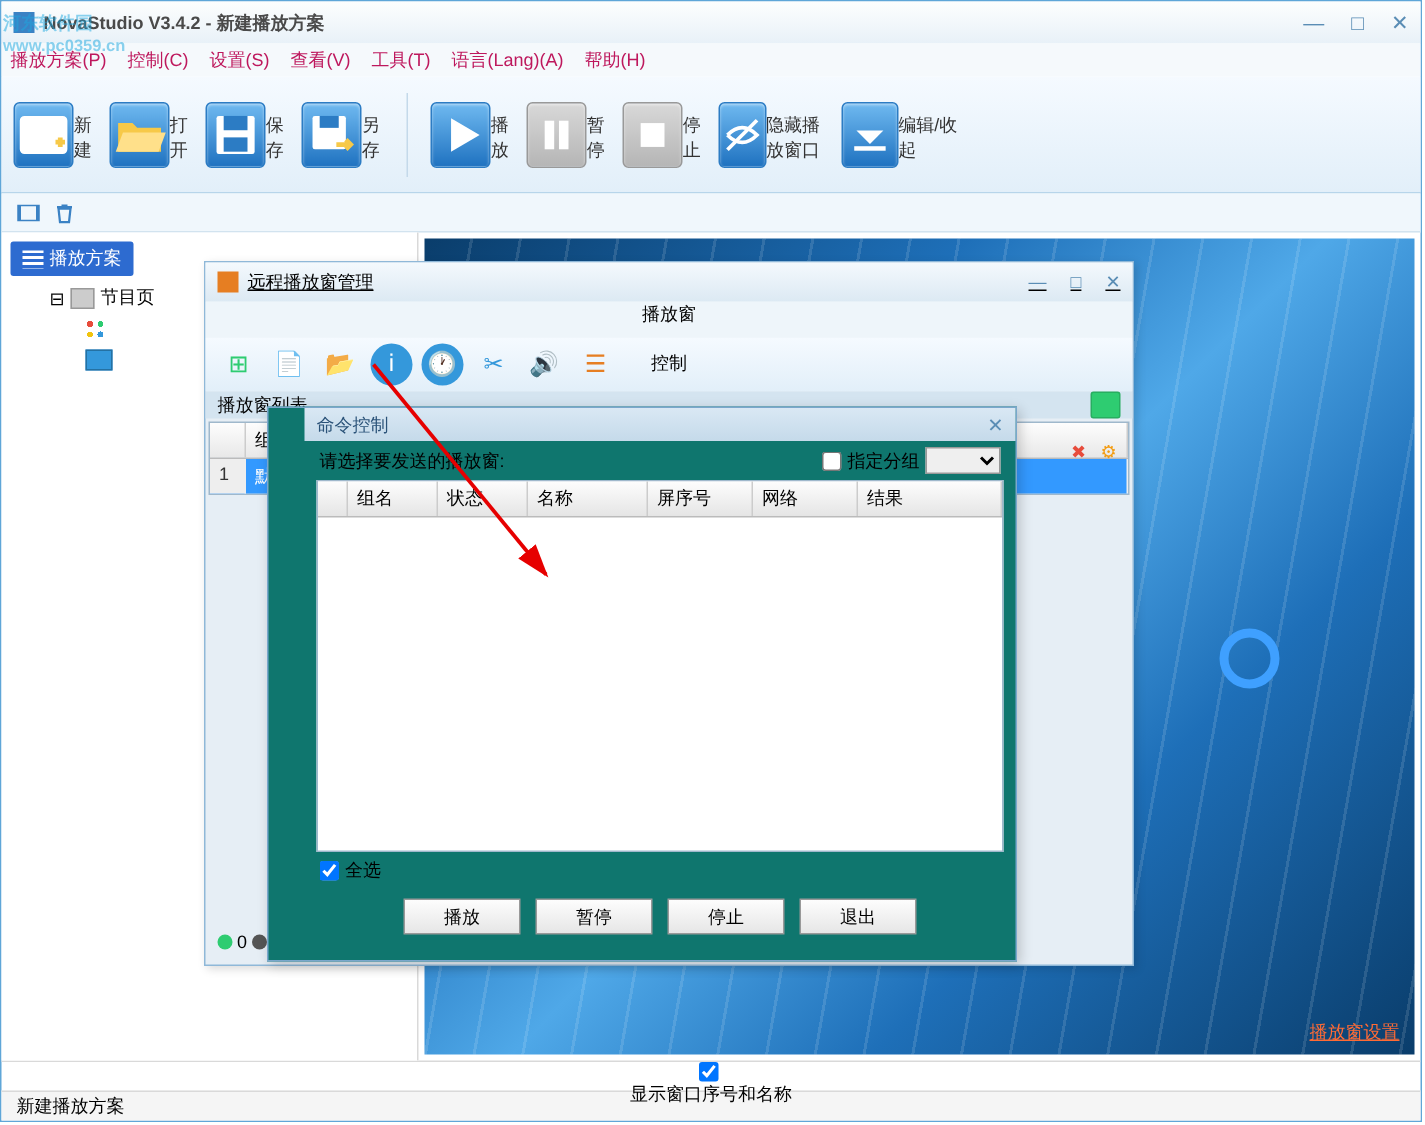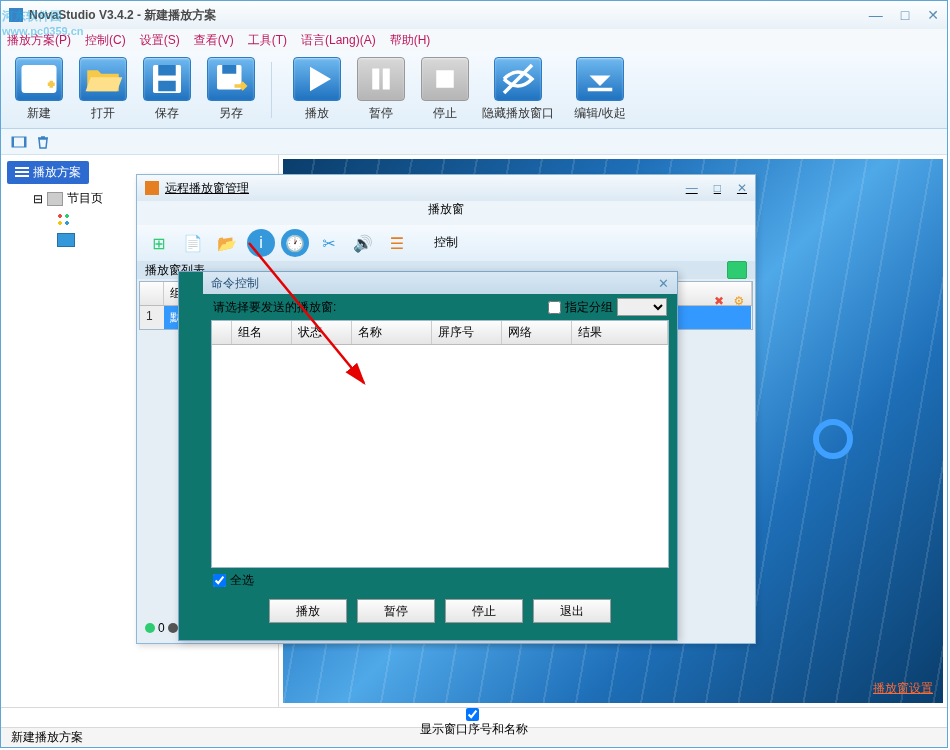--- a/index.html
+++ b/index.html
@@ -10,21 +10,21 @@
 .titlebar { height: 28px; display: flex; align-items: center; padding: 0 8px; background: linear-gradient(#fdfefe, #e8f1f8); }
 .titlebar .app-icon { width: 14px; height: 14px; margin-right: 6px; background: #3b82c4; }
 .titlebar .title { color: #4a4a4a; flex: 1; font-weight: bold; }
 .win-controls { display: flex; gap: 18px; }
 .win-controls span { color: #5a8db5; cursor: pointer; font-size: 14px; }
 
 .menubar { height: 22px; display: flex; align-items: center; padding: 0 6px; gap: 14px; background: #f5f9fc; }
 .menubar span { color: #be185d; cursor: pointer; }
 
 .toolbar { height: 78px; display: flex; align-items: center; padding: 4px 8px; gap: 4px; background: linear-gradient(#f5faff, #e2eff9); border-bottom: 1px solid #b7d5ea; }
-.tb-btn { width: 60px; height: 68px; display: flex; flex-direction: column; align-items: center; justify-content: center; cursor: pointer; }
+.tb-btn { width: 60px; height: 68px; display: flex; flex-direction: row; align-items: center; justify-content: center; cursor: pointer; }
 .tb-btn .ico { width: 48px; height: 44px; border: 1px solid #2c7cc4; border-radius: 4px; background: linear-gradient(#6fb9f0, #1f72c0); display: flex; align-items: center; justify-content: center; color: #fff; font-size: 22px; box-shadow: inset 0 1px 2px rgba(255,255,255,.5); }
 .tb-btn .lbl { margin-top: 4px; color: #333; }
 .tb-sep { width: 6px; height: 56px; border-left: 1px solid #c4d9ea; margin: 0 6px; }
 .tb-btn.wide { width: 78px; }
 
 .subbar { height: 26px; display: flex; align-items: center; padding: 0 10px; gap: 8px; border-bottom: 1px solid #d2e3ef; background: #f0f7fc; }
 .subbar .ic { width: 16px; height: 16px; cursor: pointer; }
 
 .workarea { display: flex; height: calc(100% - 28px - 22px - 78px - 26px - 20px - 20px); }
 .sidebar { width: 278px; background: #fff; border-right: 1px solid #d9d9d9; padding: 6px 0 6px 6px; position: relative; }

